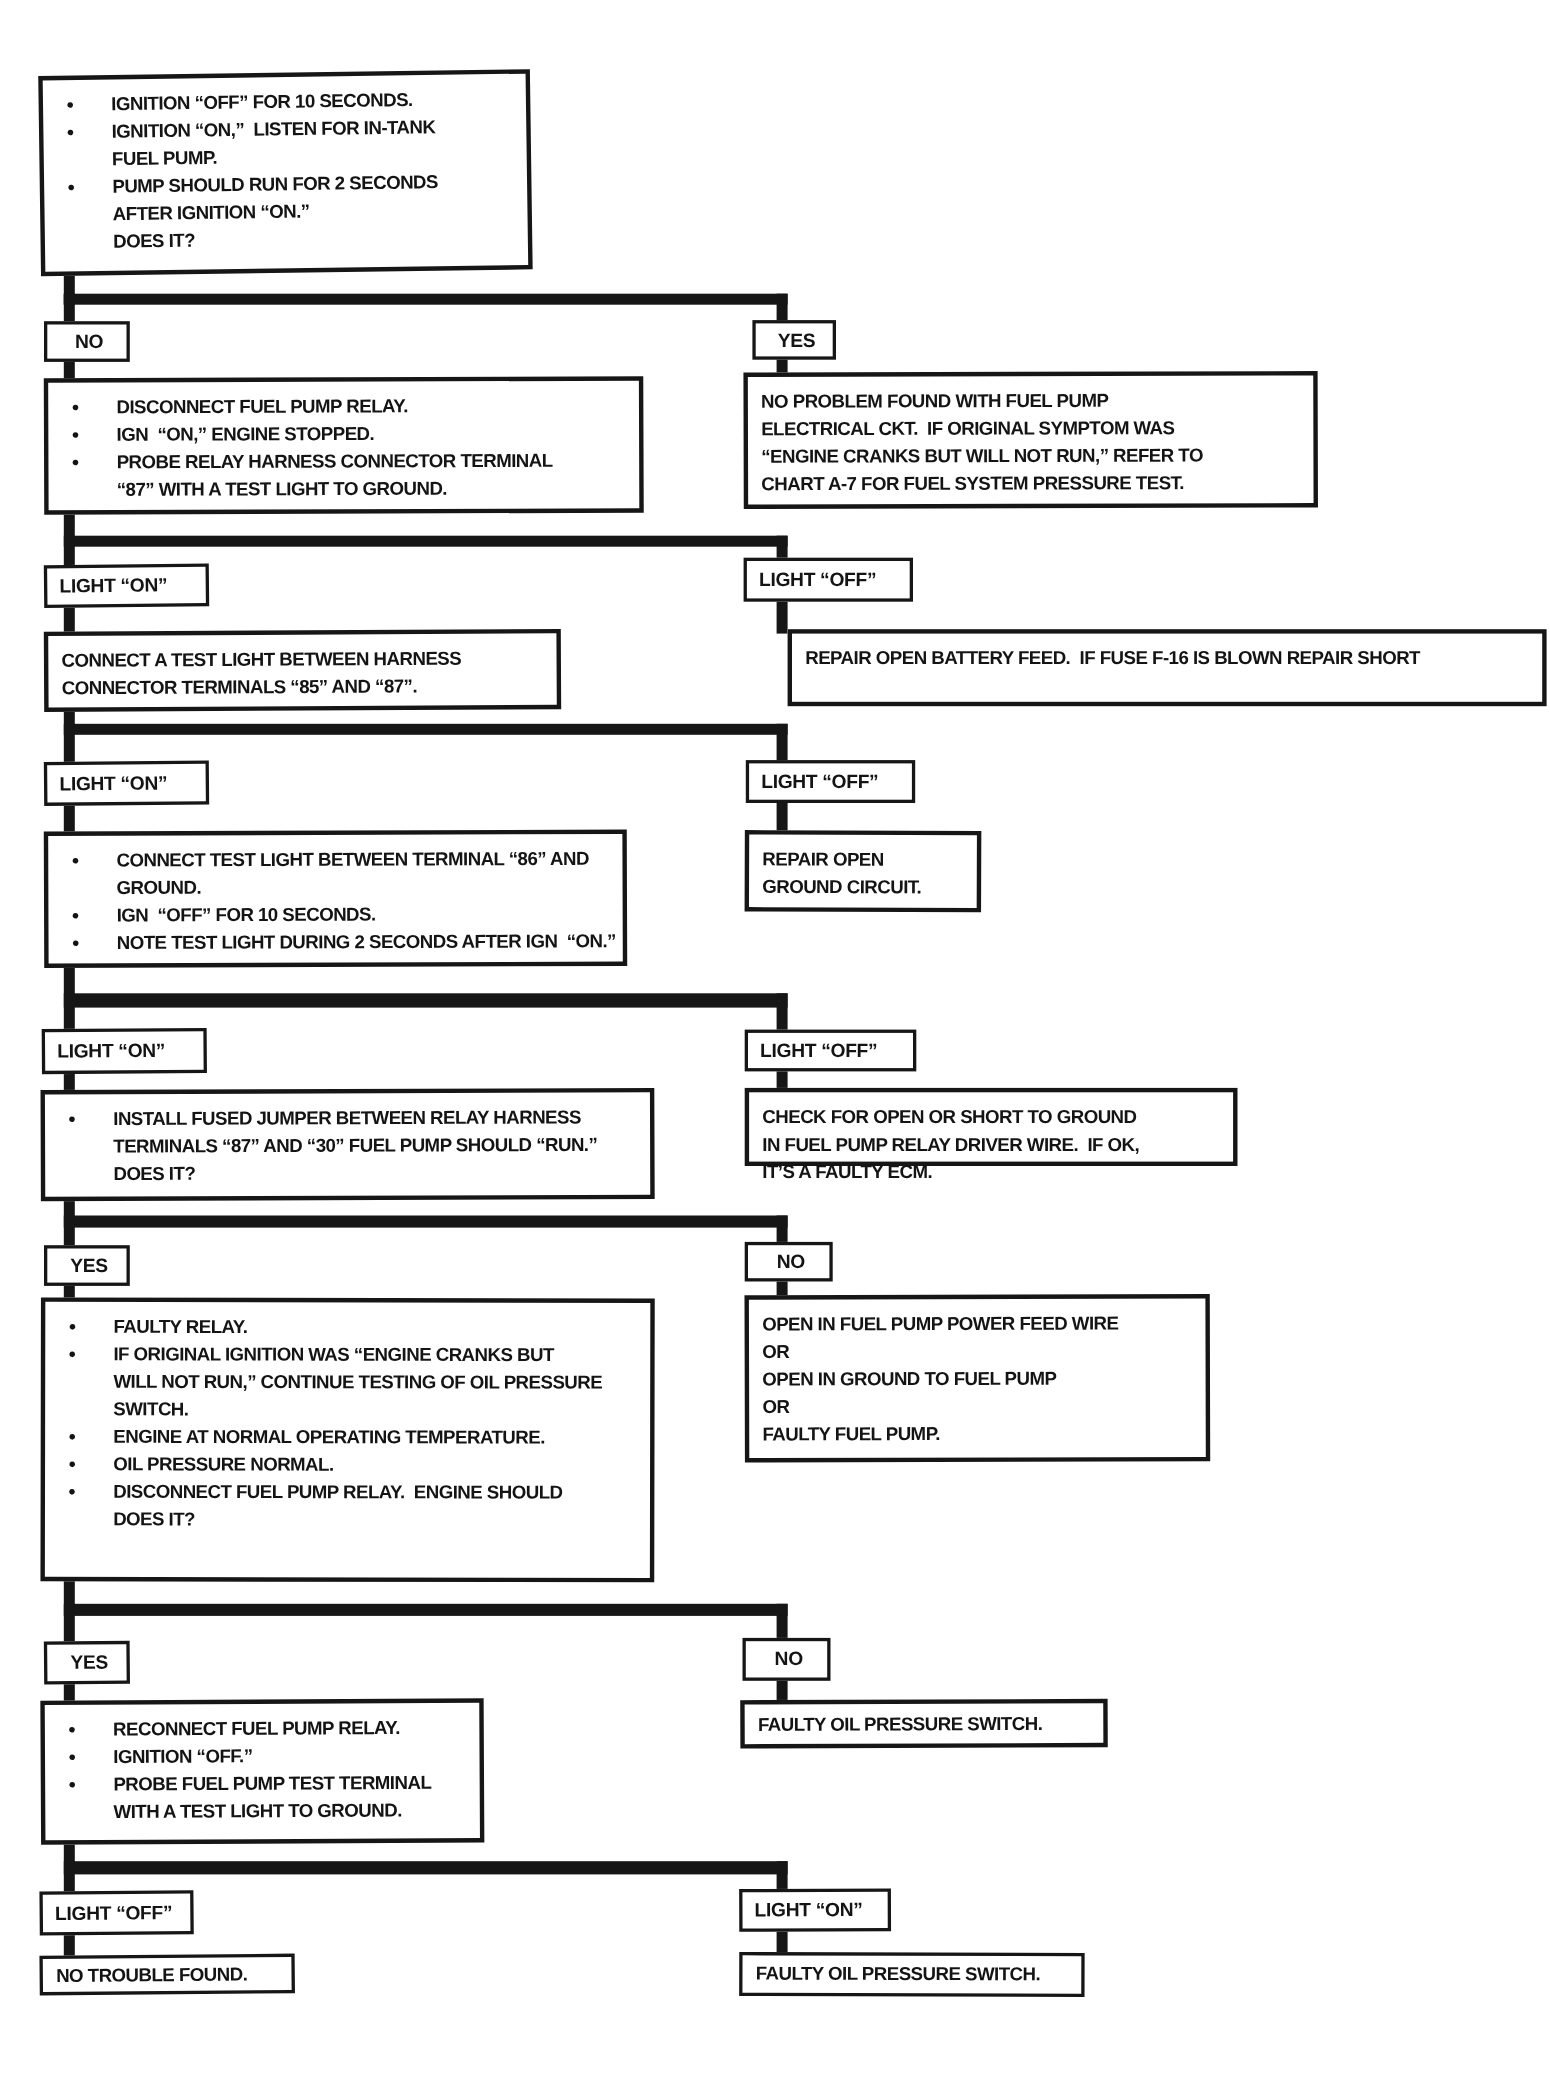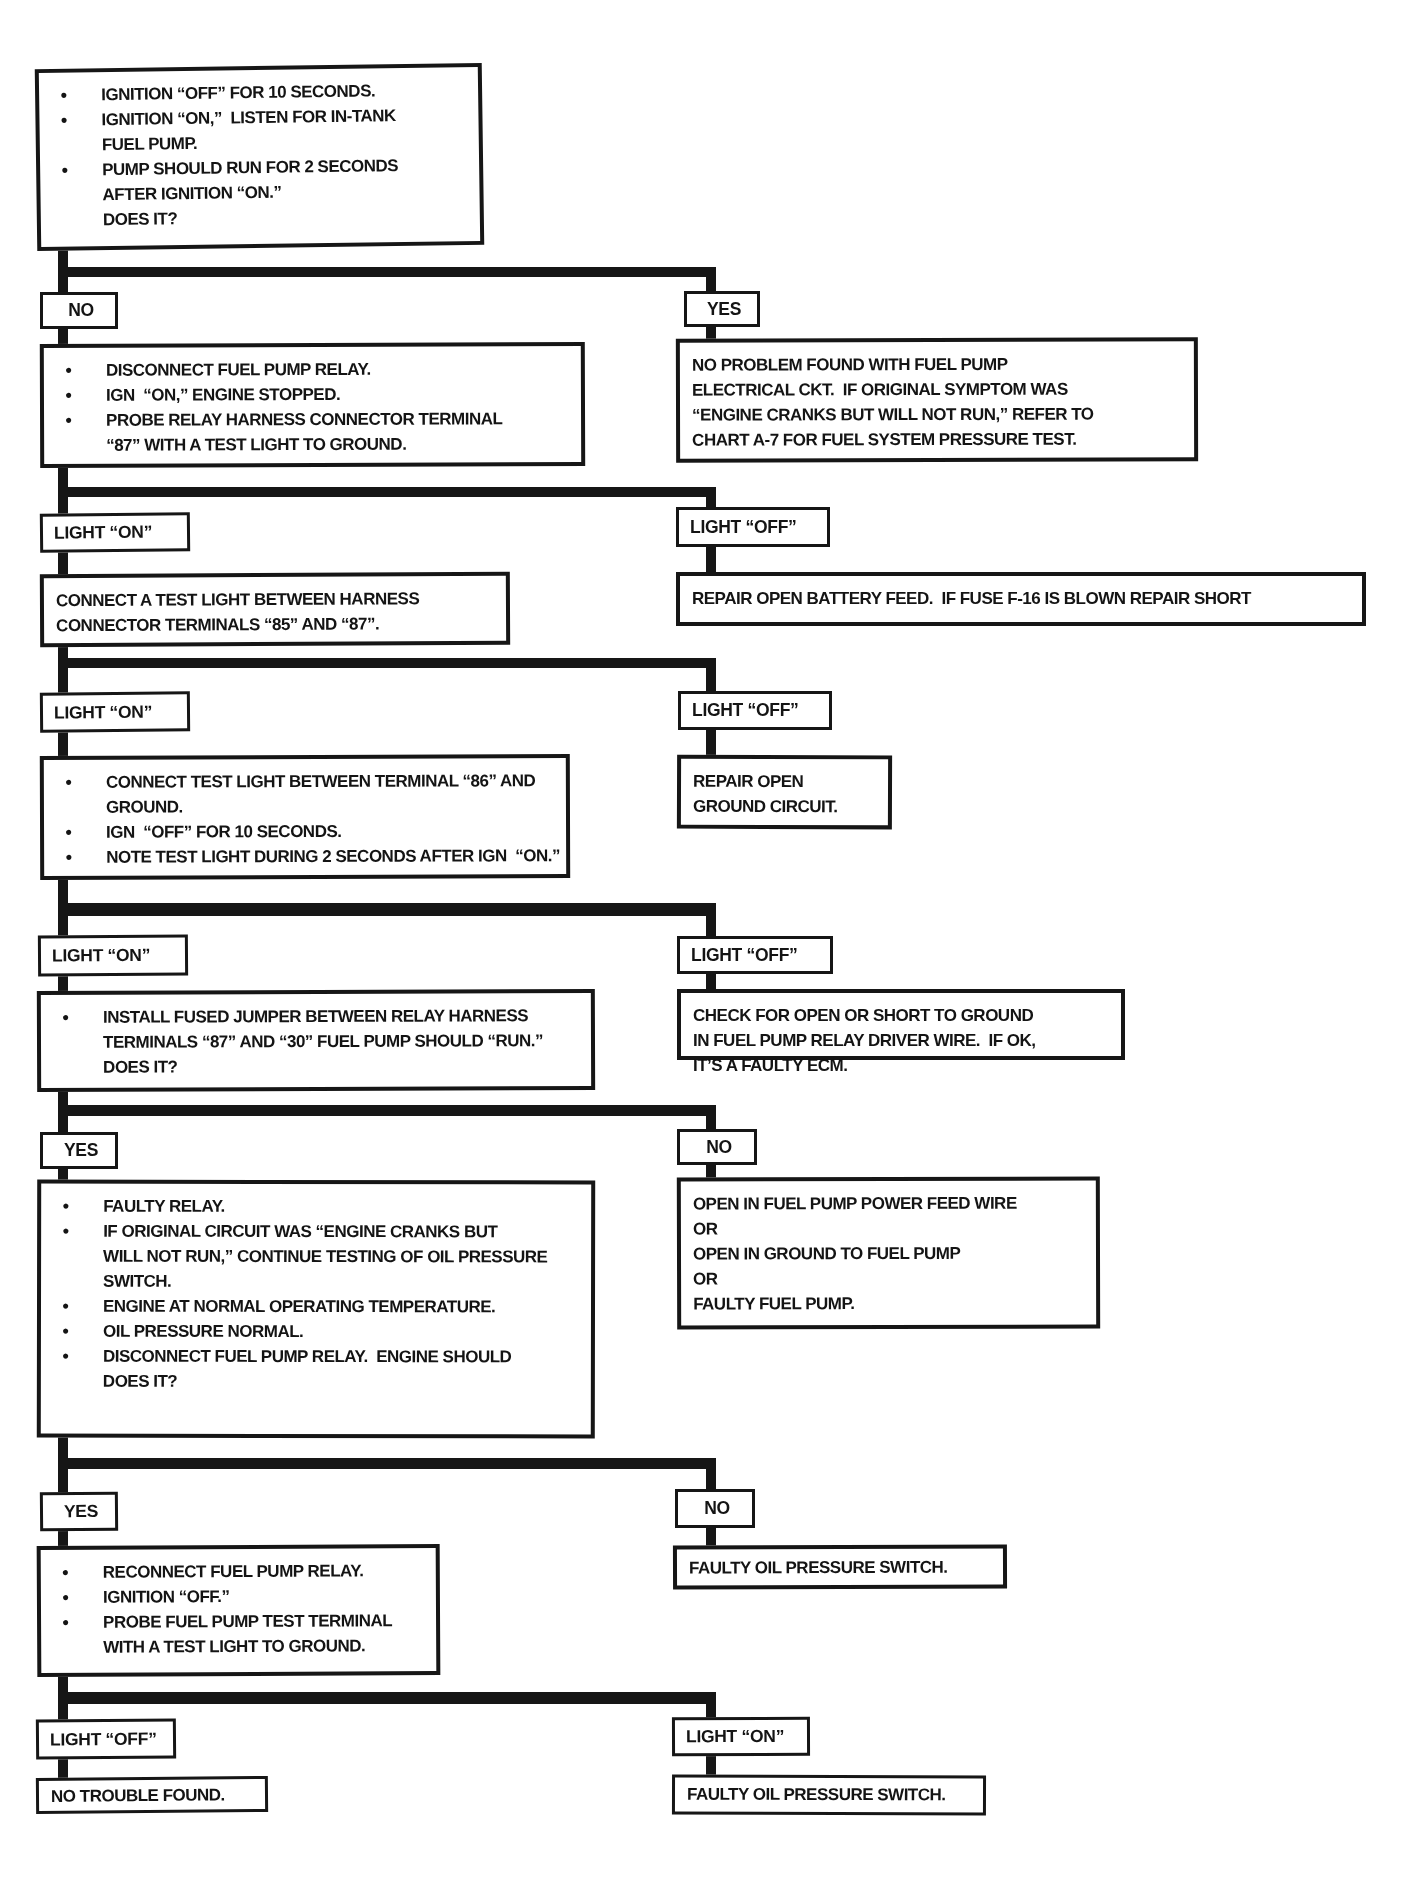--- a/index.html
+++ b/index.html
@@ -144,21 +144,21 @@
   <div class="label" style="left:676px;top:507px;width:154px;height:40px">LIGHT “OFF”</div>
 
   <div class="box" style="left:40px;top:573px;width:470px;height:73px;transform:rotate(-0.3deg)">
       <div class="line plain">
         <span>CONNECT A TEST LIGHT BETWEEN HARNESS</span>
       </div>
       <div class="line plain">
         <span>CONNECTOR TERMINALS “85” AND “87”.</span>
       </div>
     </div>
-  <div class="box" style="left:676px;top:572px;width:690px;height:54px">
+  <div class="box" style="left:716px;top:572px;width:690px;height:70px">
       <div class="line plain">
         <span>REPAIR OPEN BATTERY FEED.  IF FUSE F-16 IS BLOWN REPAIR SHORT</span>
       </div>
     </div>
 
   <div class="label" style="left:40px;top:692px;width:150px;height:40px;transform:rotate(-0.5deg)">LIGHT “ON”</div>
   <div class="label" style="left:678px;top:691px;width:154px;height:39px">LIGHT “OFF”</div>
 
   <div class="box" style="left:40px;top:755px;width:530px;height:124px;transform:rotate(-0.2deg)">
       <div class="line bullet">
@@ -216,21 +216,21 @@
   <div class="label yn" style="left:40px;top:1132px;width:78px;height:37px">YES</div>
   <div class="label yn" style="left:677px;top:1129px;width:80px;height:36px">NO</div>
 
   <div class="box" style="left:37px;top:1180px;width:558px;height:258px;transform:rotate(0.1deg)">
       <div class="line bullet">
         <span class="dot">●</span>
         <span>FAULTY RELAY.</span>
       </div>
       <div class="line bullet">
         <span class="dot">●</span>
-        <span>IF ORIGINAL CIRCUIT WAS “ENGINE CRANKS BUT</span>
+        <span>IF ORIGINAL IGNITION WAS “ENGINE CRANKS BUT</span>
       </div>
       <div class="line cont">
         <span>WILL NOT RUN,” CONTINUE TESTING OF OIL PRESSURE</span>
       </div>
       <div class="line cont">
         <span>SWITCH.</span>
       </div>
       <div class="line bullet">
         <span class="dot">●</span>
         <span>ENGINE AT NORMAL OPERATING TEMPERATURE.</span>

